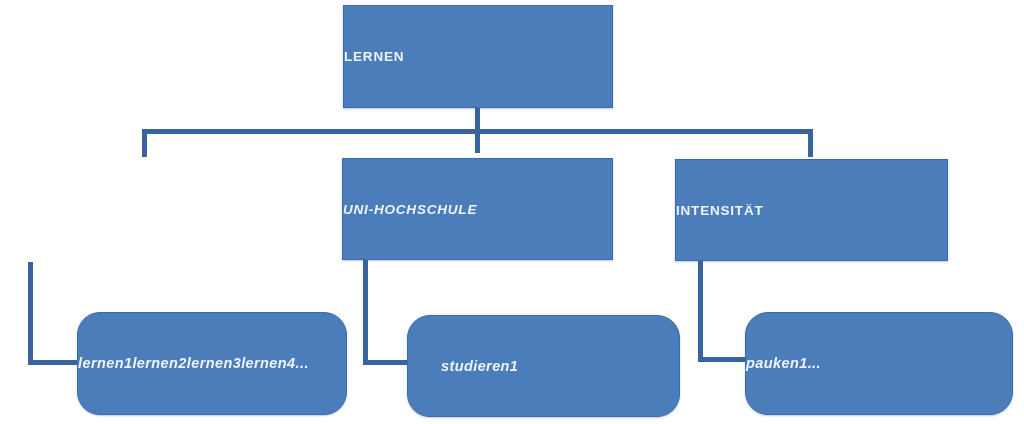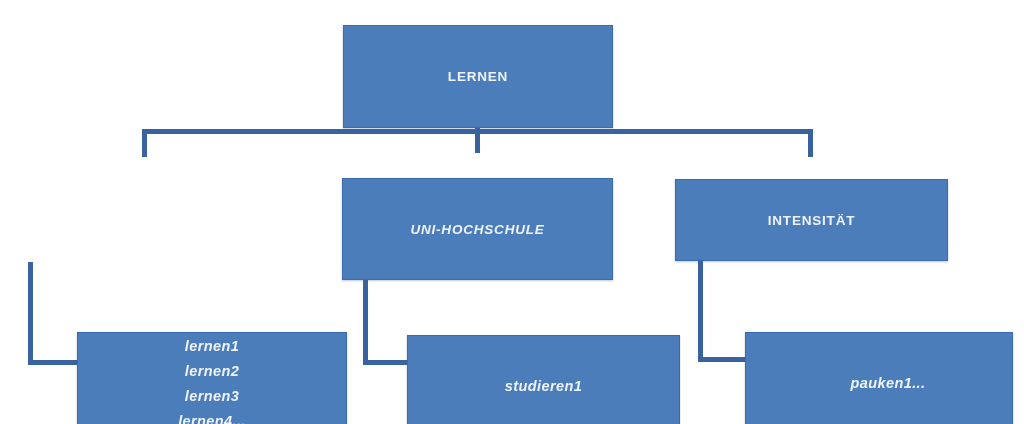--- a/index.html
+++ b/index.html
@@ -18,52 +18,52 @@
     font-family: "Liberation Sans", sans-serif;
     overflow: hidden;
   }
   .box {
     position: absolute;
     background: var(--box-fill);
     border: 1px solid var(--box-border);
     color: var(--text);
     display: flex;
     align-items: center;
-    justify-content: center;
+    justify-content: flex-start;
     text-align: center;
     box-shadow: 0 1px 2px rgba(70,100,150,0.35);
-    margin-top: 20px;
   }
   .box .label {
     font-weight: bold;
     font-size: 13.5px;
     letter-spacing: 0.8px;
   }
   .box.leaf {
-    flex-direction: column;
+    flex-direction: row;
+    border-radius: 23px;
   }
   .box.leaf .leaf-line {
     font-weight: bold;
     font-style: italic;
     font-size: 14.5px;
     line-height: 25px;
     letter-spacing: 0.4px;
   }
   .conn {
     position: absolute;
     background: var(--connector);
   }
   
   .root-box       { left: 343px; top:   5px; width: 270px; height: 103px; }
   .branch-1       { left:   8px; top: 158px; width: 270px; height: 104px; }
   .branch-2       { left: 342px; top: 158px; width: 271px; height: 102px; font-style: italic; }
-  .branch-3       { left: 675px; top: 159px; width: 273px; height: 82px; }
+  .branch-3       { left: 675px; top: 159px; width: 273px; height: 102px; }
   .leaf-1         { left:  77px; top: 312px; width: 270px; height: 103px; }
-  .leaf-2         { left: 407px; top: 315px; width: 273px; height: 102px; }
-  .leaf-3         { left: 745px; top: 312px; width: 268px; height: 103px; padding-left: 18px; }
+  .leaf-2         { left: 407px; top: 315px; width: 273px; height: 102px; padding-left: 33px; }
+  .leaf-3         { left: 745px; top: 312px; width: 268px; height: 103px; }
 
   .conn-root-stub { left: 475px; top: 108px; width:   5px; height: 45px; }
   .conn-rail      { left: 142px; top: 129px; width: 671px; height:  5px; }
   .conn-drop-l    { left: 142px; top: 129px; width:   5px; height: 28px; }
   .conn-drop-r    { left: 808px; top: 129px; width:   5px; height: 28px; }
 
   .conn-elbow1-v  { left:  28px; top: 262px; width:   5px; height: 103px; }
   .conn-elbow1-h  { left:  28px; top: 360px; width:  49px; height:   5px; }
   .conn-elbow2-v  { left: 363px; top: 260px; width:   5px; height: 105px; }
   .conn-elbow2-h  { left: 363px; top: 360px; width:  44px; height:   5px; }

